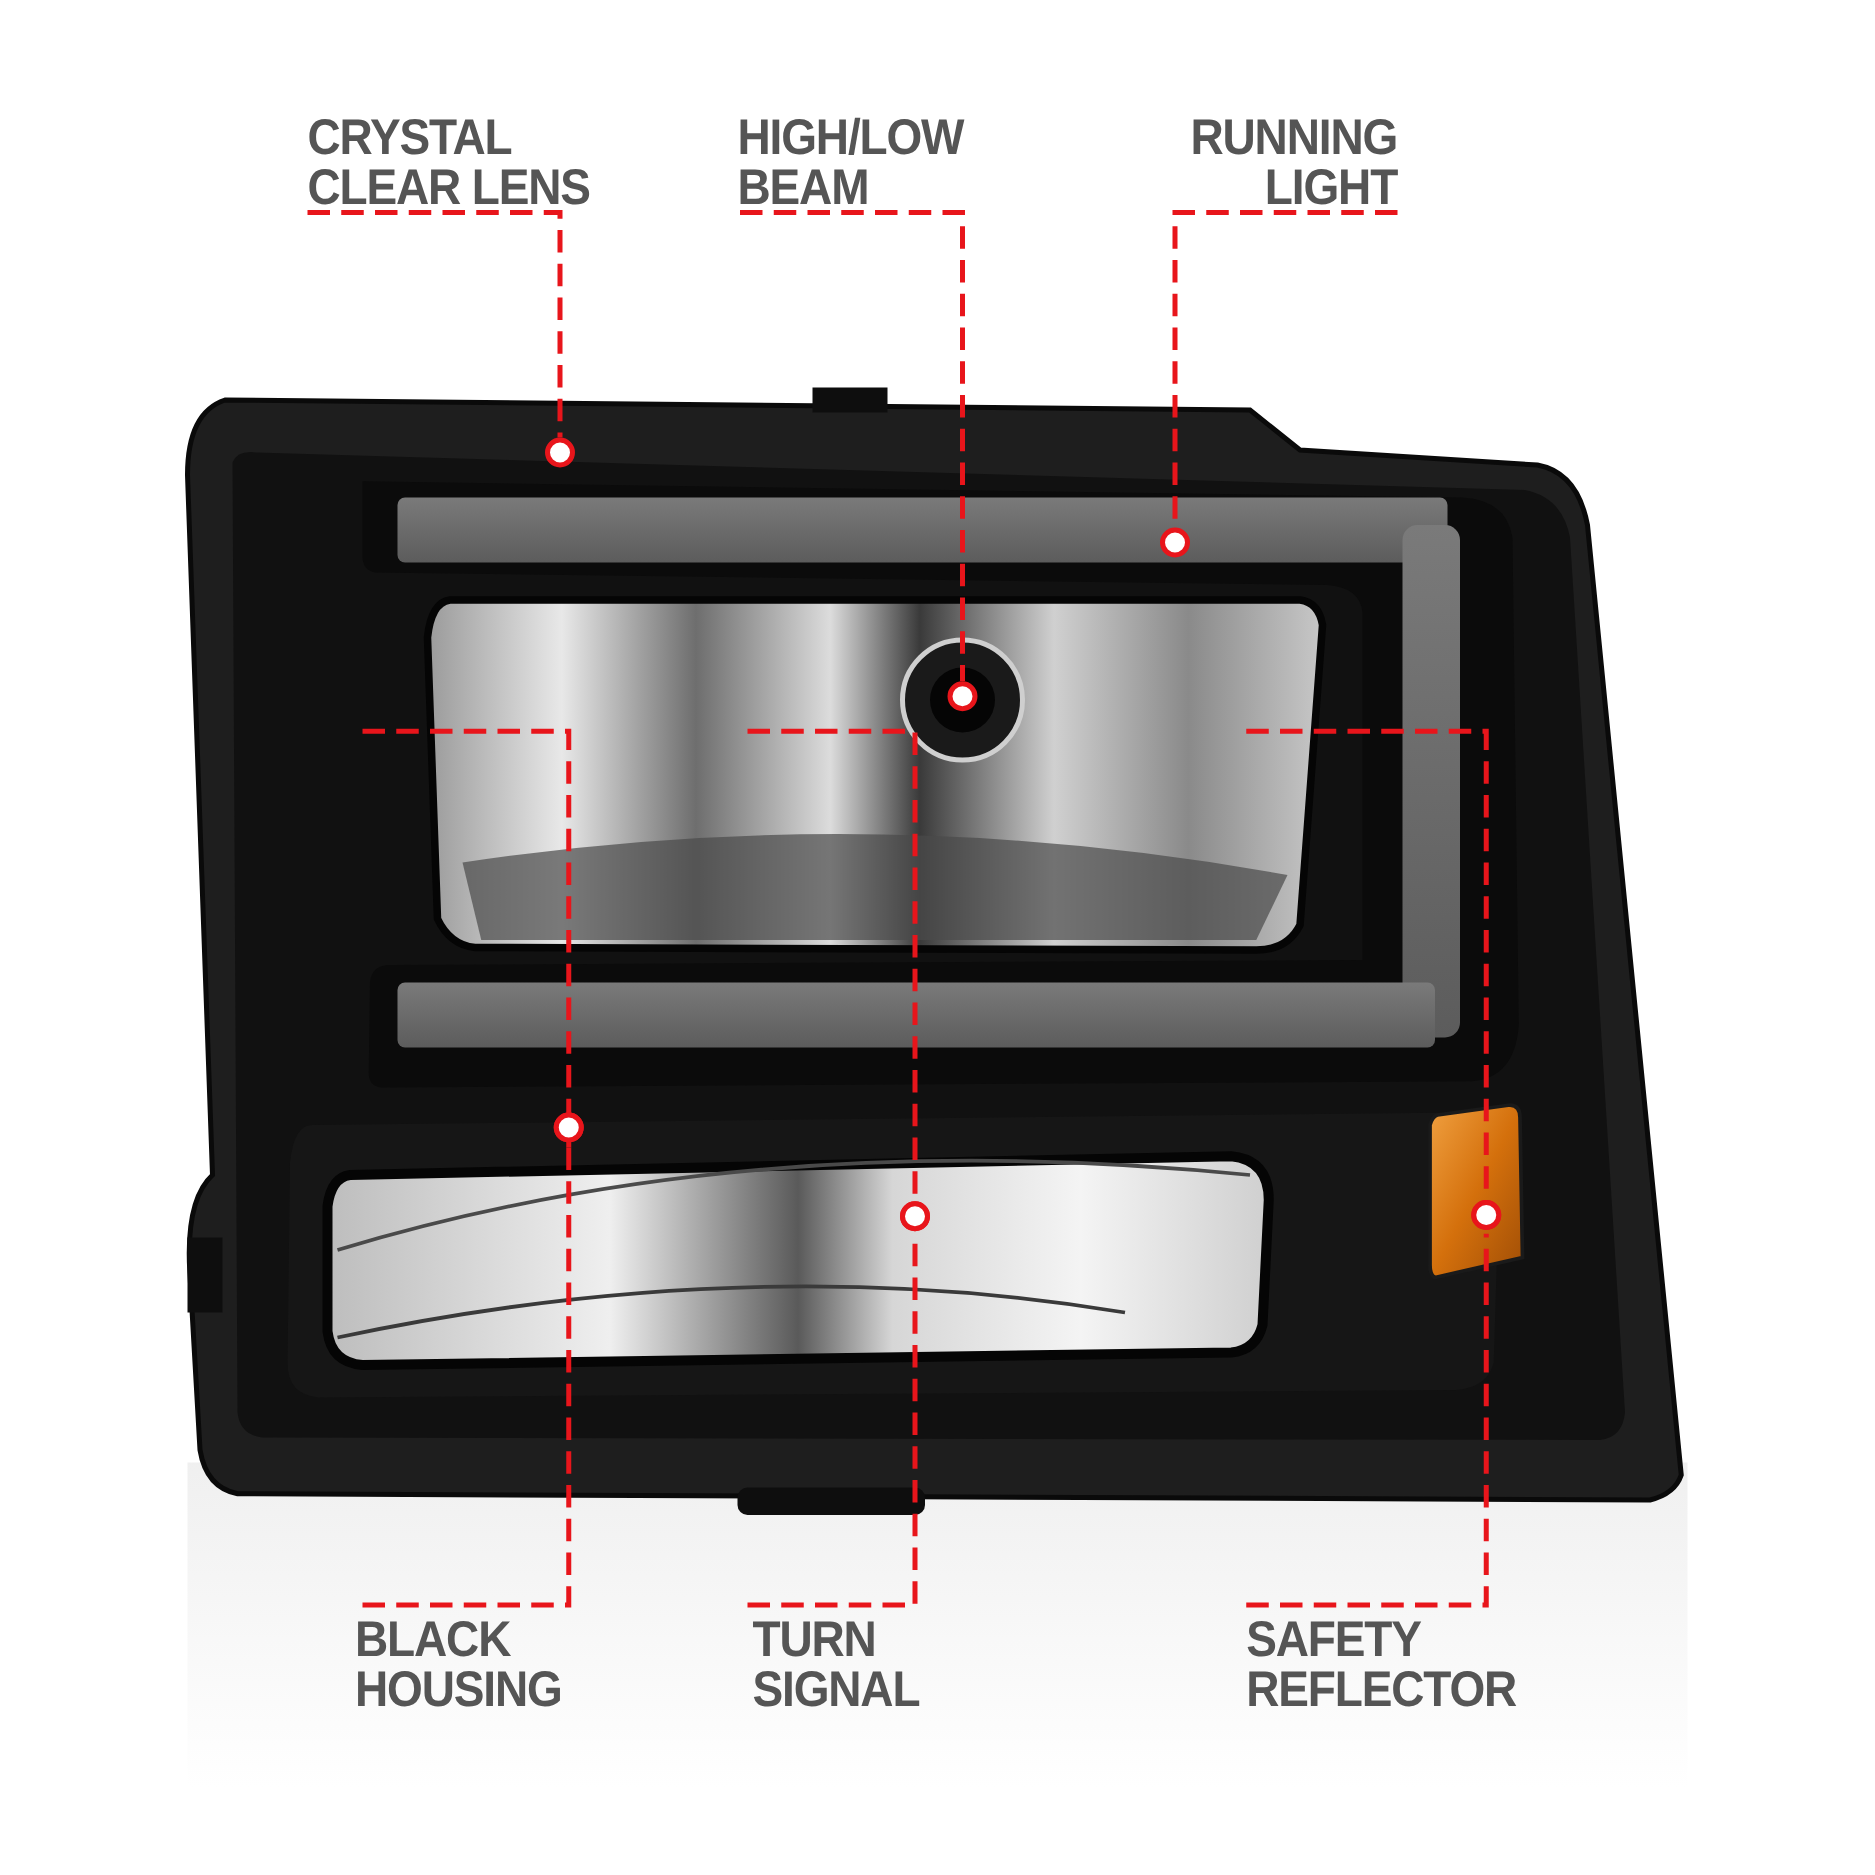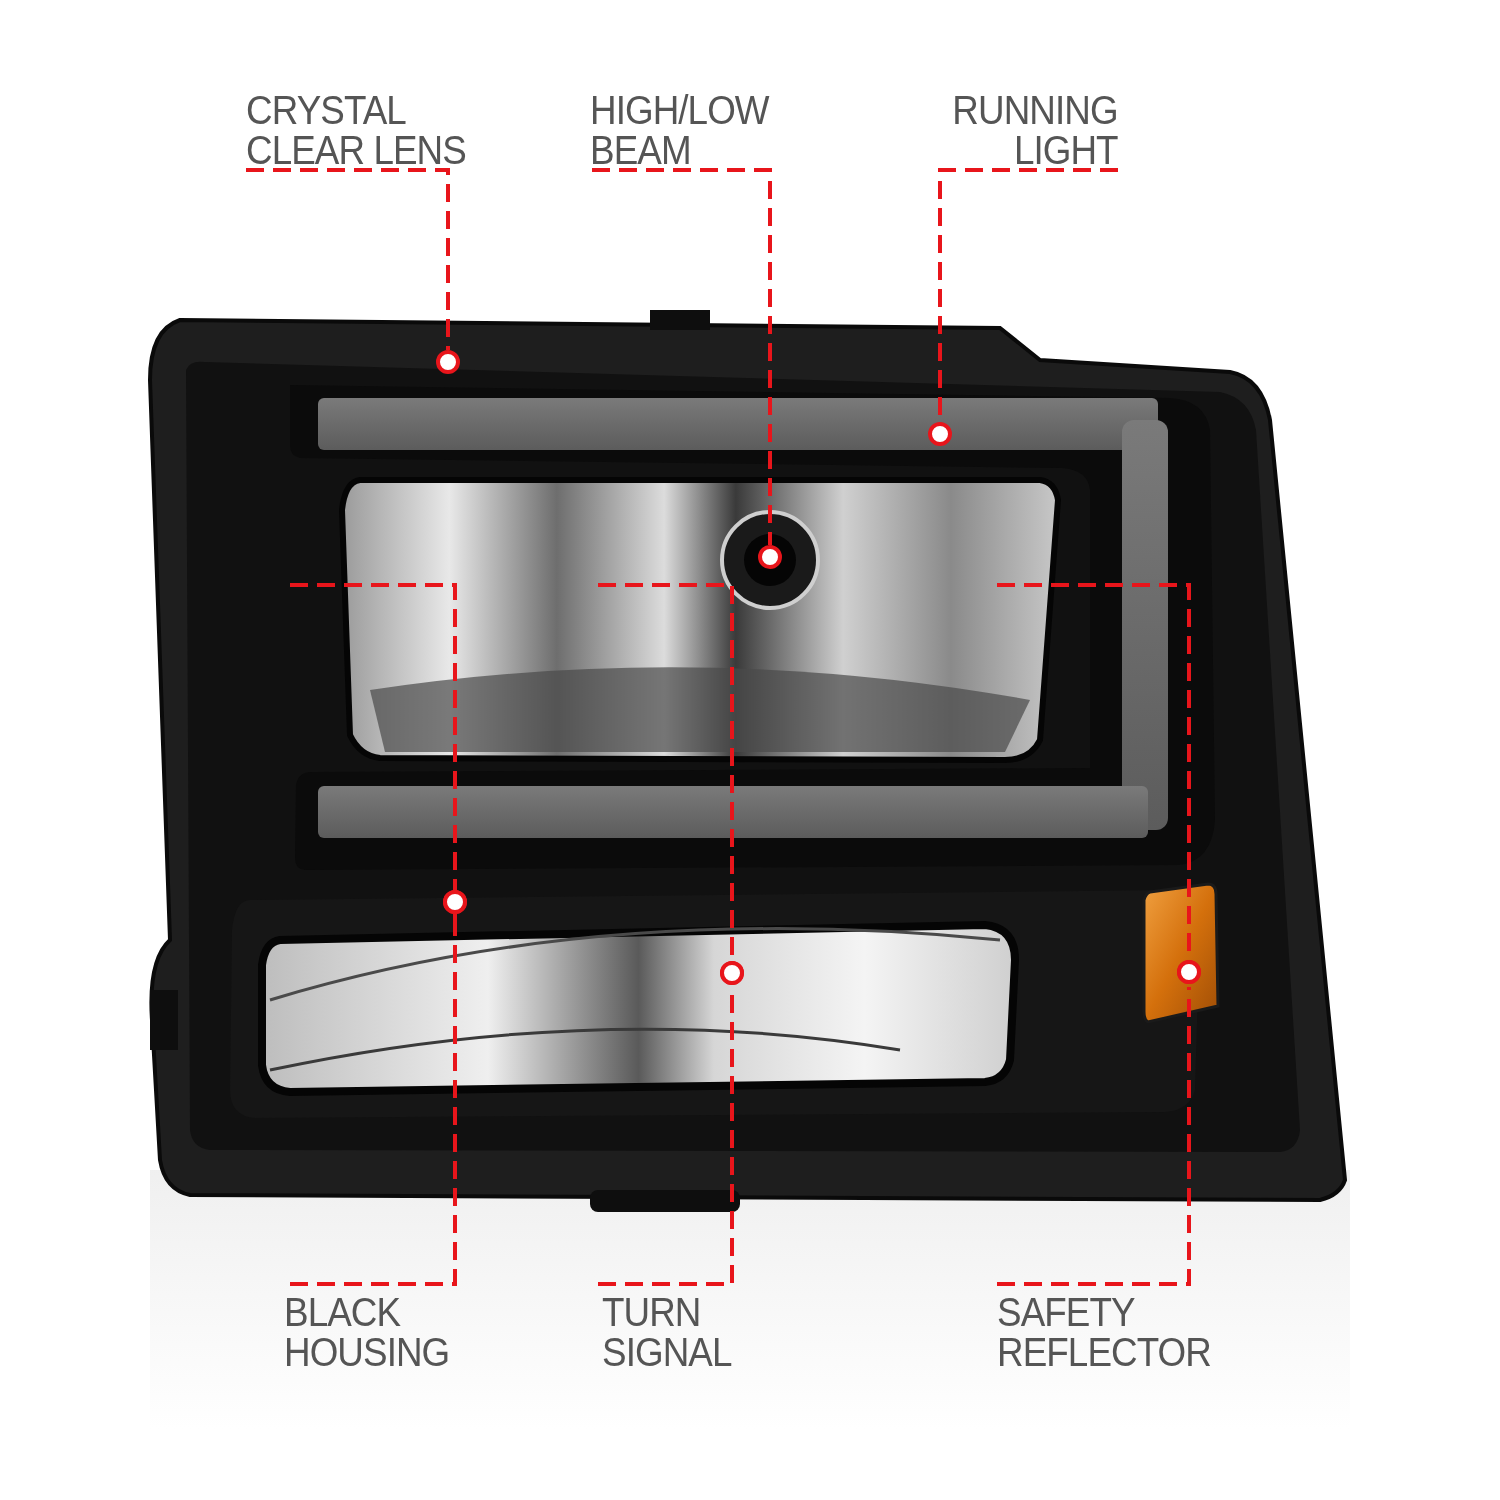--- a/index.html
+++ b/index.html
@@ -1,17 +1,17 @@
 <!DOCTYPE html>
 <html><head>
   <meta charset="utf-8">
   <style>
     html, body { margin: 0; padding: 0; background: #ffffff; }
     body { width: 1500px; height: 1500px; position: relative; overflow: hidden; font-family: "Liberation Sans", sans-serif; }
-    .stage { position: absolute; left: 0; top: 0; width: 1500px; height: 1263px; }
+    .stage { position: absolute; left: 0; top: 0; width: 1500px; height: 1263px; font-weight: bold; }
     .label {
       position: absolute;
       color: #555555;
       font-family: "Liberation Sans", sans-serif;
       font-size: 40px;
       line-height: 40px;
       letter-spacing: -1px;
       transform: scaleX(0.92);
       white-space: nowrap;
     }

